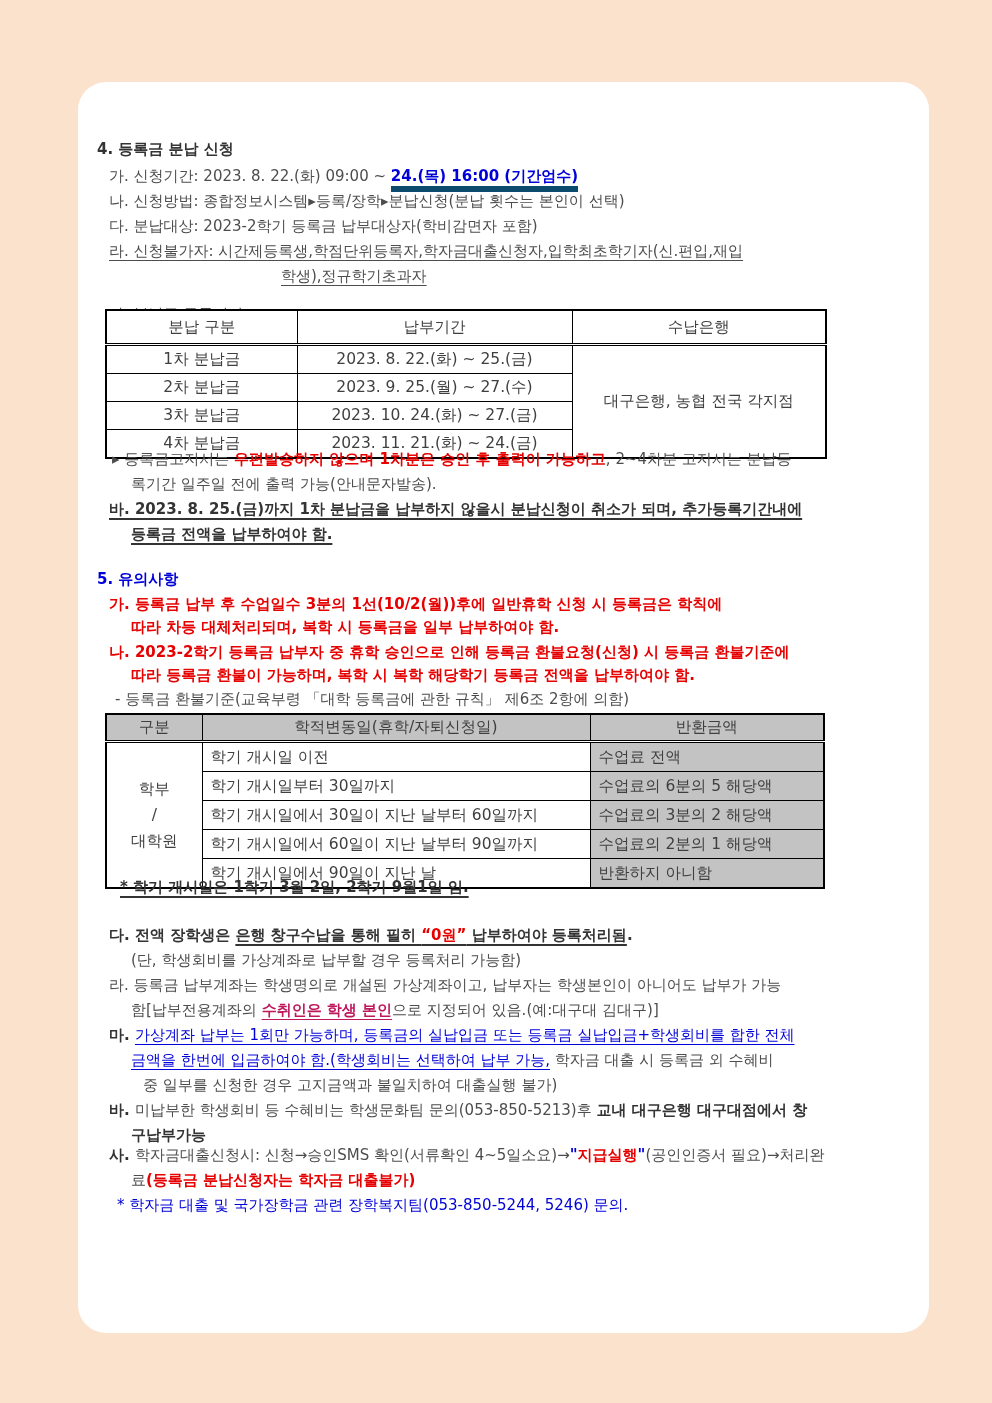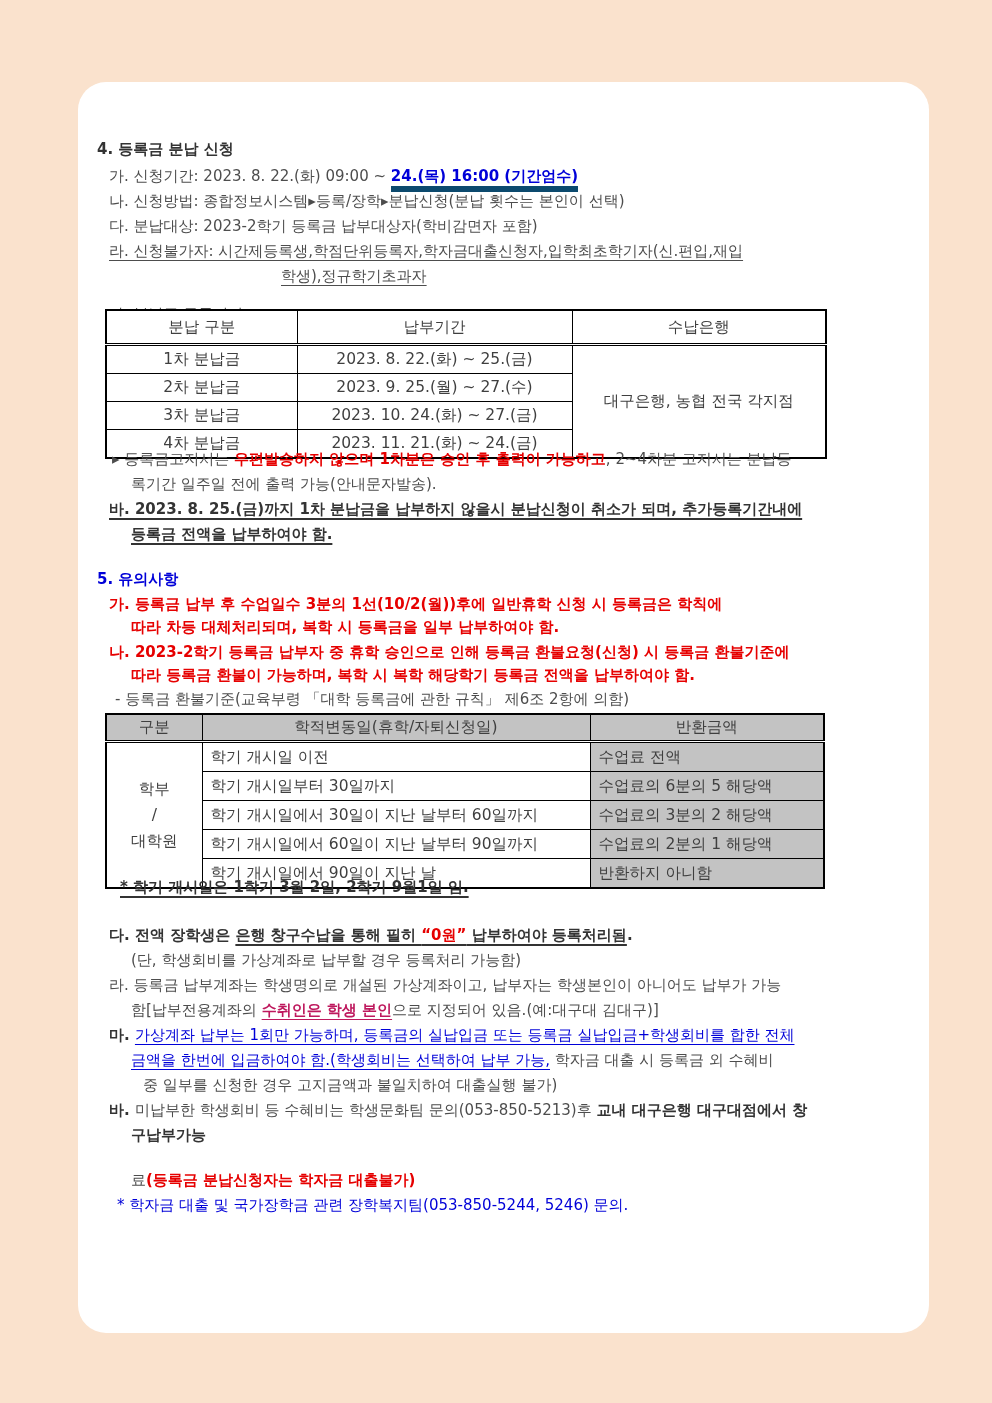--- a/index.html
+++ b/index.html
@@ -145,16 +145,17 @@
 
   <div class="line" style="left:31px;top:843px;"><span class="b">다. 전액 장학생은 </span><span class="bu">은행 창구수납을 통해 필히 </span><span class="ru">“0원”</span><span class="bu"> 납부하여야 등록처리됨</span><span class="b">.</span></div>
   <div class="line" style="left:53px;top:868px;text-align:right;"><span>(단, 학생회비를 가상계좌로 납부할 경우 등록처리 가능함)</span></div>
   <div class="line" style="left:31px;top:893px;"><span>라. 등록금 납부계좌는 학생명의로 개설된 가상계좌이고, 납부자는 학생본인이 아니어도 납부가  가능</span></div>
   <div class="line" style="left:53px;top:918px;"><span>함[납부전용계좌의 </span><span class="blbu">수취인은 학생 본인</span><span>으로 지정되어 있음.(예:대구대 김대구)]</span></div>
   <div class="line" style="left:31px;top:943px;"><span class="b">마. </span><span class="blu">가상계좌 납부는 1회만 가능하며, 등록금의 실납입금 또는 등록금 실납입금+학생회비를 합한 전체</span></div>
   <div class="line" style="left:53px;top:968px;"><span class="blu">금액을 한번에 입금하여야 함.(학생회비는 선택하여 납부 가능,</span><span> 학자금 대출 시 등록금 외 수혜비</span></div>
   <div class="line" style="left:53px;top:993px;margin-left:12px;"><span>중 일부를 신청한 경우 고지금액과 불일치하여 대출실행 불가)</span></div>
   <div class="line" style="left:31px;top:1018px;"><span class="b">바. </span><span>미납부한 학생회비 등 수혜비는 학생문화팀 문의(053-850-5213)후 </span><span class="b">교내 대구은행 대구대점에서 창</span></div>
   <div class="line" style="left:53px;top:1043px;"><span class="b">구납부가능</span></div>
+  <div class="line" style="left:31px;top:1063px;"><span class="b">사. </span><span>학자금대출신청시: 신청→승인SMS 확인(서류확인 4~5일소요)→</span><span class="blb">"</span><span class="r">지급실행</span><span class="blb">"</span><span>(공인인증서 필요)→처리완</span></div>
   <div class="line" style="left:53px;top:1088px;"><span>료</span><span class="r">(등록금 분납신청자는 학자금 대출불가)</span></div>
   <div class="line" style="left:39px;top:1113px;"><span class="bl">* 학자금 대출 및 국가장학금 관련 장학복지팀(053-850-5244, 5246) 문의.</span></div>
 
 </div>
 
 </body></html>

